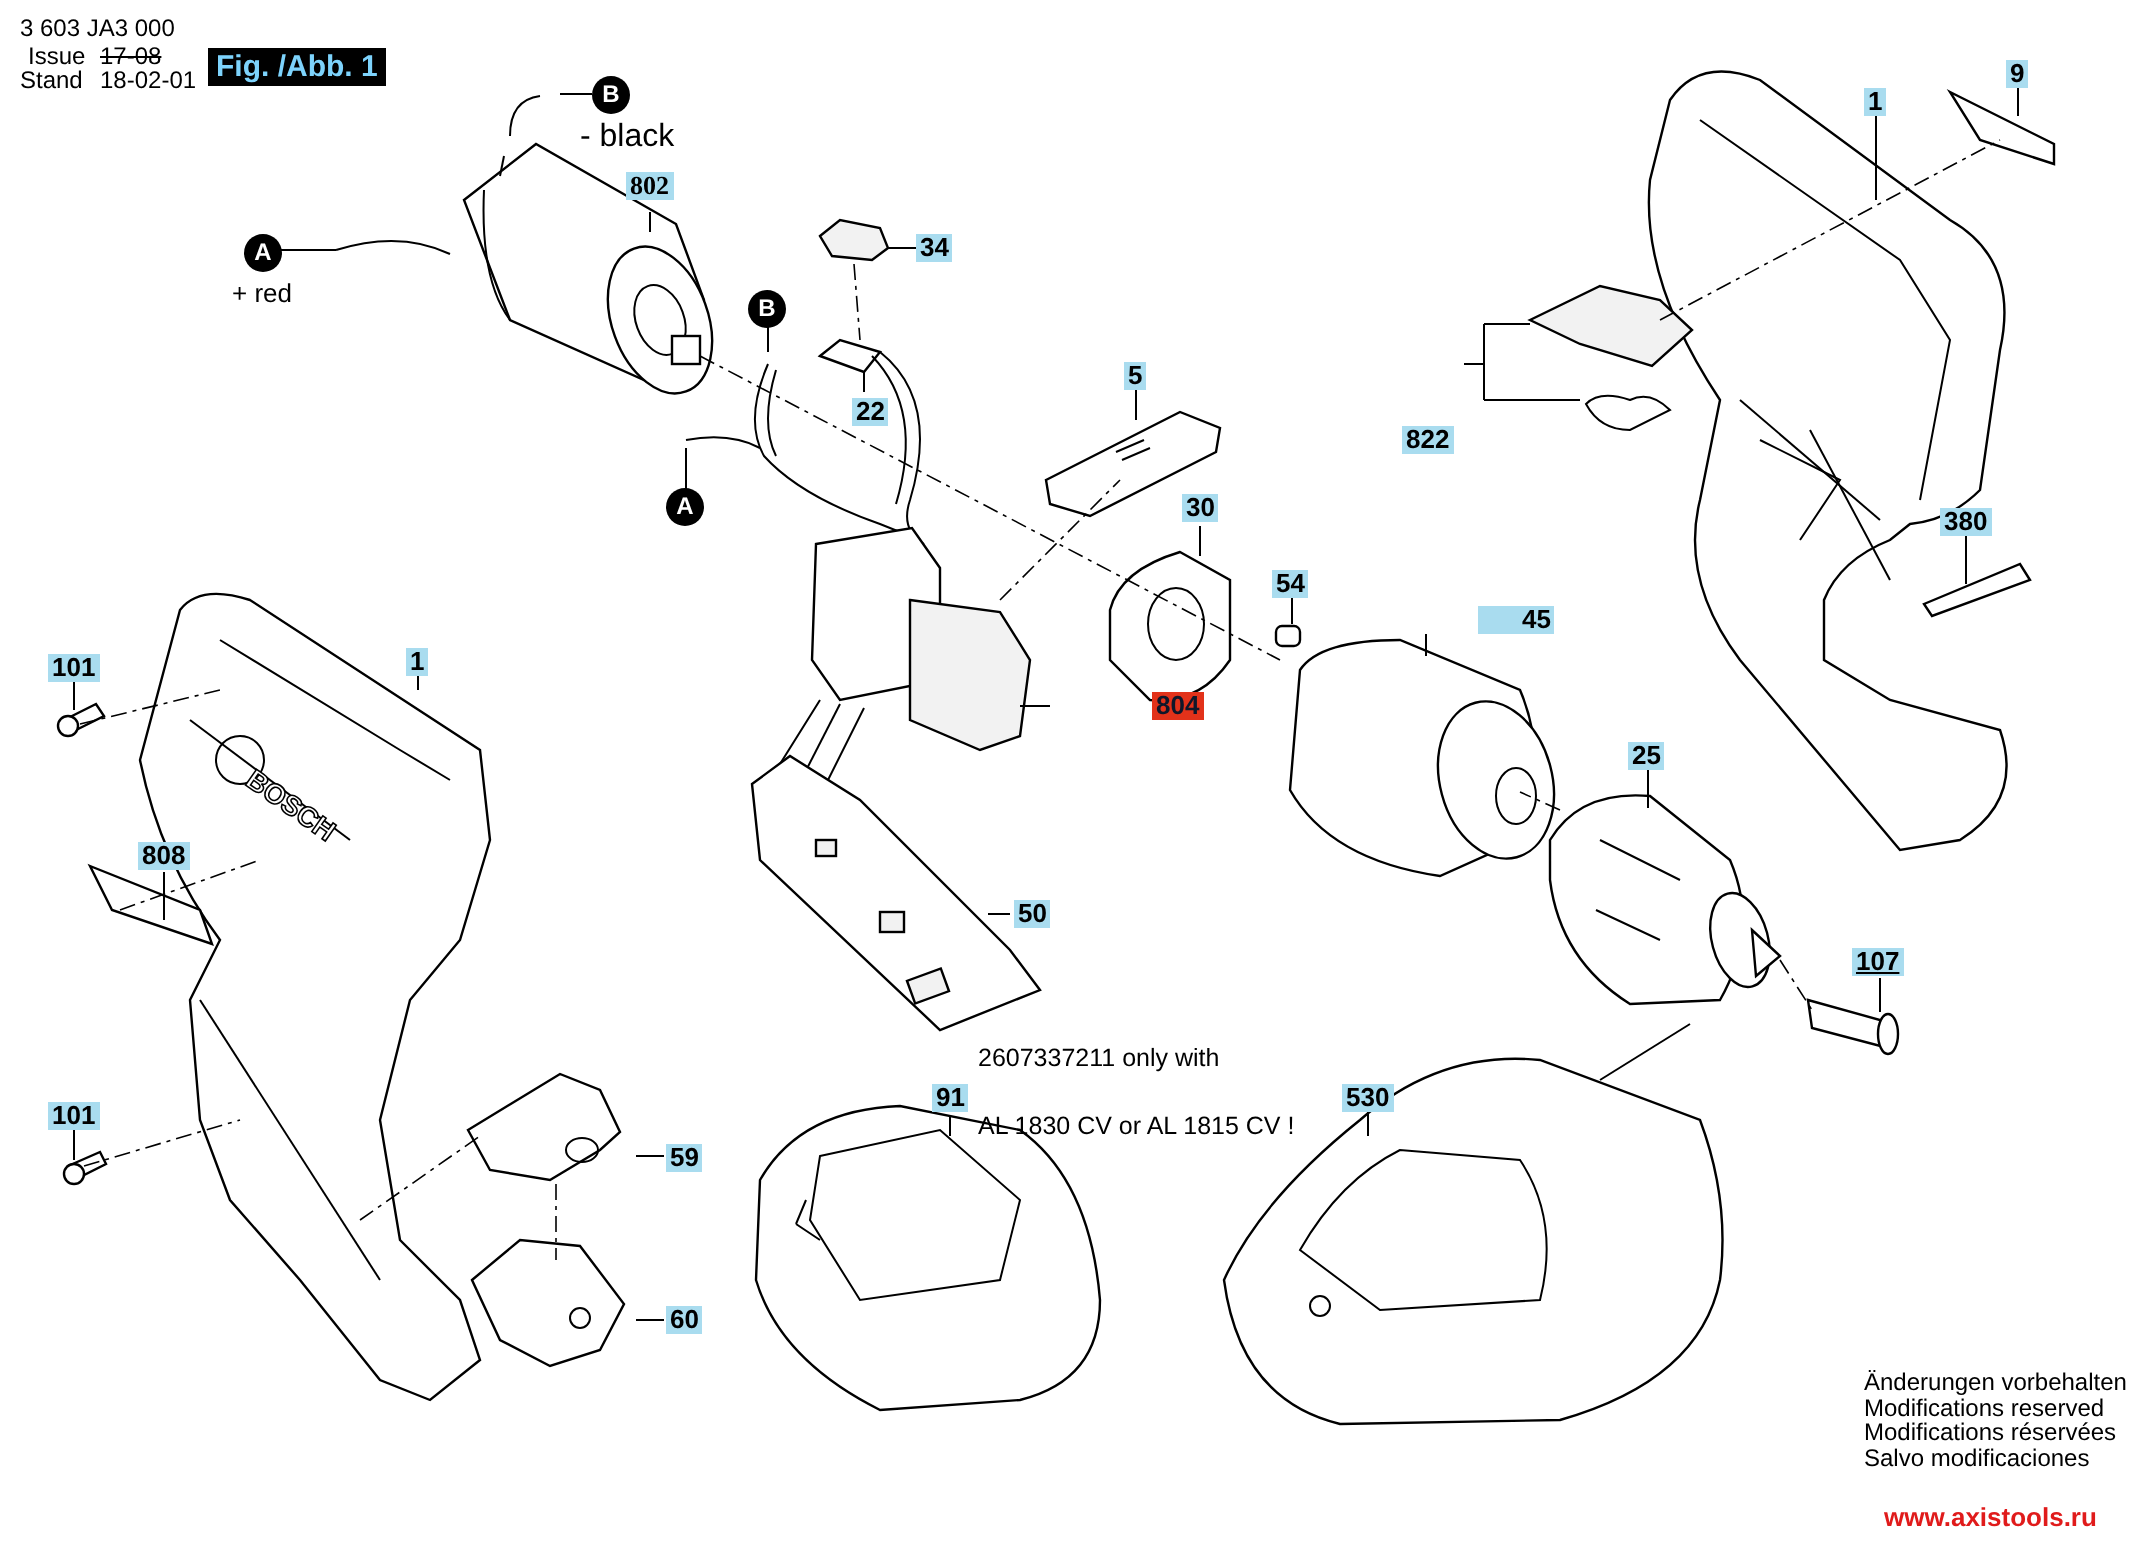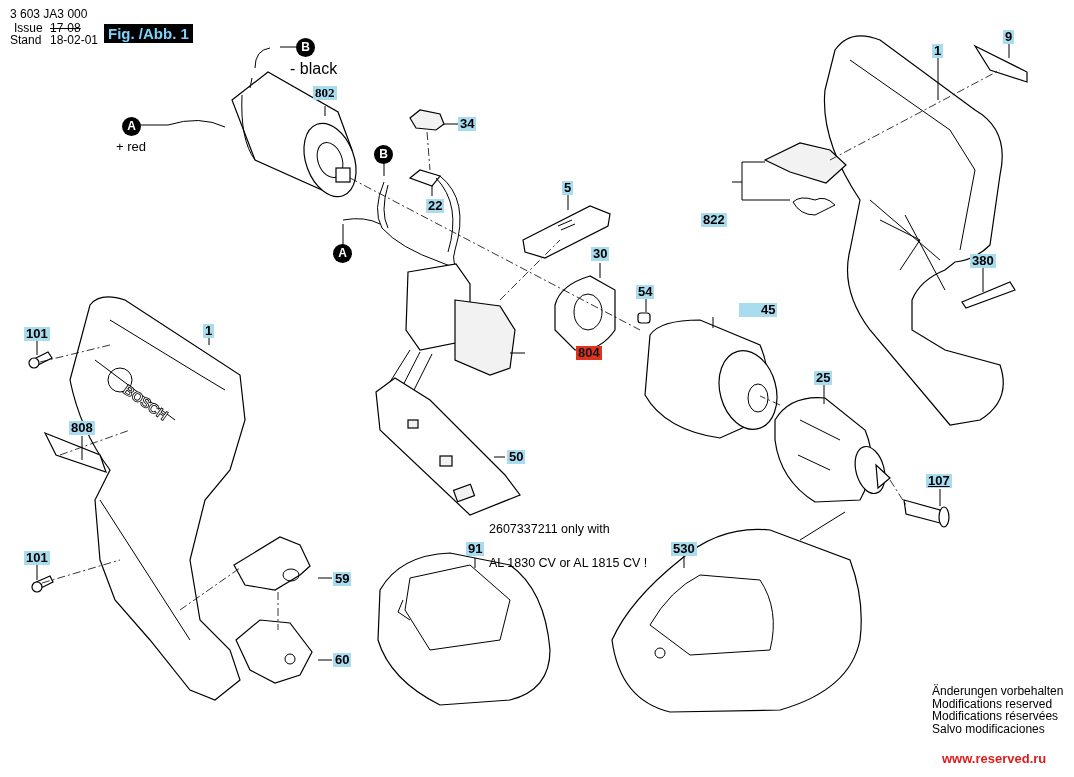--- a/index.html
+++ b/index.html
@@ -253,13 +253,13 @@
 
 <div class="note" style="left:489px; top:523px; font-size:12.5px;">2607337211 only with</div>
 <div class="note" style="left:489px; top:557px; font-size:12.5px;">AL 1830 CV or AL 1815 CV !</div>
 
 <div class="disclaimer">
   <div>Änderungen vorbehalten</div>
   <div>Modifications reserved</div>
   <div>Modifications réservées</div>
   <div>Salvo modificaciones</div>
 </div>
-<div class="site">www.reserved.ru</div>
+<div class="site">www.axistools.ru</div>
 
 </body></html>

